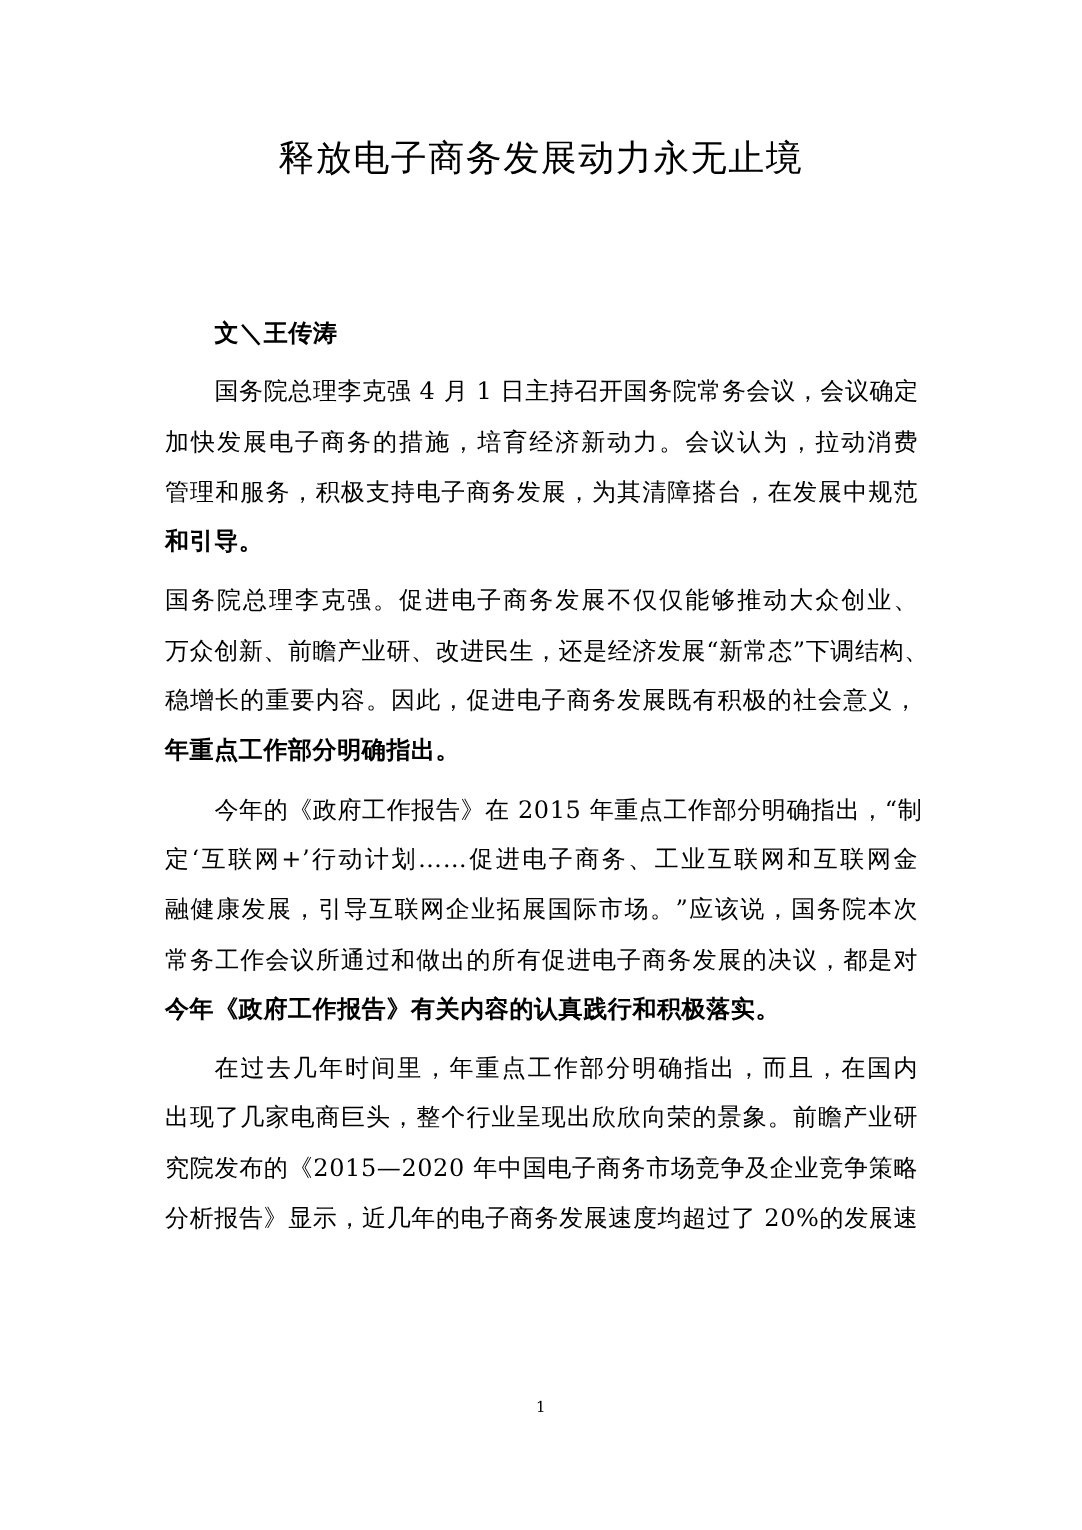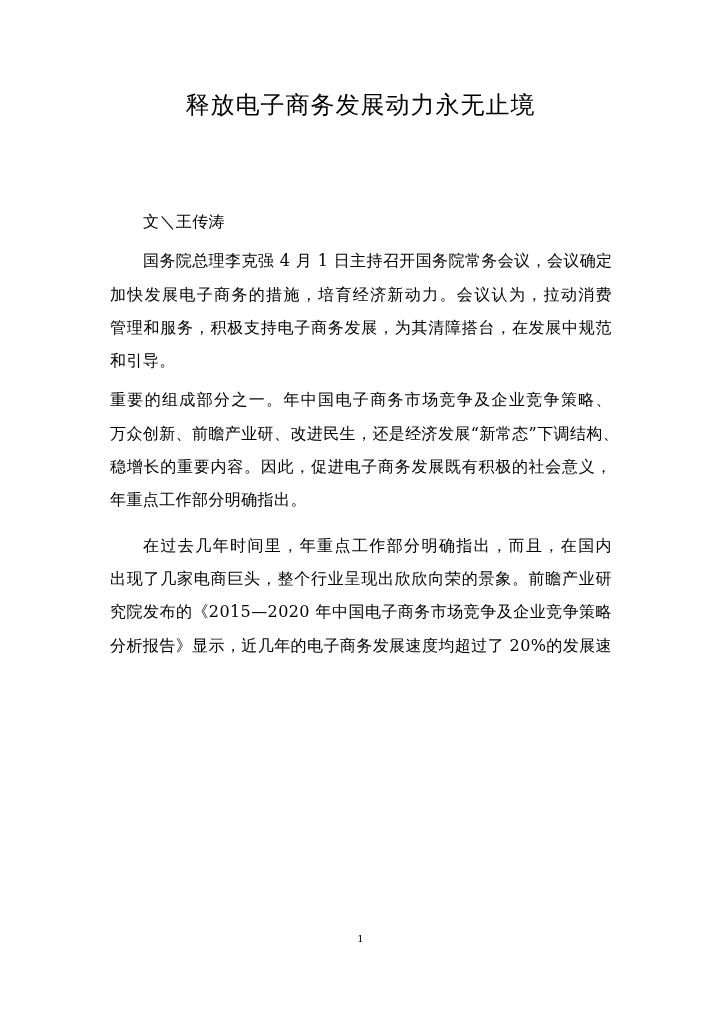--- a/index.html
+++ b/index.html
@@ -45,20 +45,21 @@
       height: 33.3px;
       line-height: 33.3px;
       font-size: 16px;
       white-space: nowrap;
       text-align: justify;
       text-align-last: justify;
       letter-spacing: 0.4px;
     }
     .line.last {
       text-align-last: left;
+      font-weight: bold;
     }
     .line.indent {
       padding-left: 33px;
     }
     .para-gap {
       height: 6px;
     }
     .page-number {
       position: absolute;
       top: 932px;
@@ -82,27 +83,34 @@
 
     <div>
       <div class="line indent">国务院总理李克强 4 月 1 日主持召开国务院常务会议，会议确定</div>
       <div class="line">加快发展电子商务的措施，培育经济新动力。会议认为，拉动消费</div>
       <div class="line">管理和服务，积极支持电子商务发展，为其清障搭台，在发展中规范</div>
       <div class="line last">和引导。</div>
     </div>
     <div class="para-gap"></div>
 
     <div>
-      <div class="line">重要的组成部分之一。年中国电子商务市场竞争及企业竞争策略、</div>
+      <div class="line">国务院总理李克强。促进电子商务发展不仅仅能够推动大众创业、</div>
       <div class="line">万众创新、前瞻产业研、改进民生，还是经济发展“新常态”下调结构、</div>
       <div class="line">稳增长的重要内容。因此，促进电子商务发展既有积极的社会意义，</div>
       <div class="line last">年重点工作部分明确指出。</div>
     </div>
     <div class="para-gap"></div>
 
+    <div>
+      <div class="line indent">今年的《政府工作报告》在 2015 年重点工作部分明确指出，“制</div>
+      <div class="line">定‘互联网+’行动计划……促进电子商务、工业互联网和互联网金</div>
+      <div class="line">融健康发展，引导互联网企业拓展国际市场。”应该说，国务院本次</div>
+      <div class="line">常务工作会议所通过和做出的所有促进电子商务发展的决议，都是对</div>
+      <div class="line last">今年《政府工作报告》有关内容的认真践行和积极落实。</div>
+    </div>
     <div class="para-gap"></div>
 
     <div>
       <div class="line indent">在过去几年时间里，年重点工作部分明确指出，而且，在国内</div>
       <div class="line">出现了几家电商巨头，整个行业呈现出欣欣向荣的景象。前瞻产业研</div>
       <div class="line">究院发布的《2015—2020 年中国电子商务市场竞争及企业竞争策略</div>
       <div class="line">分析报告》显示，近几年的电子商务发展速度均超过了 20%的发展速</div>
     </div>
   </div>
 

